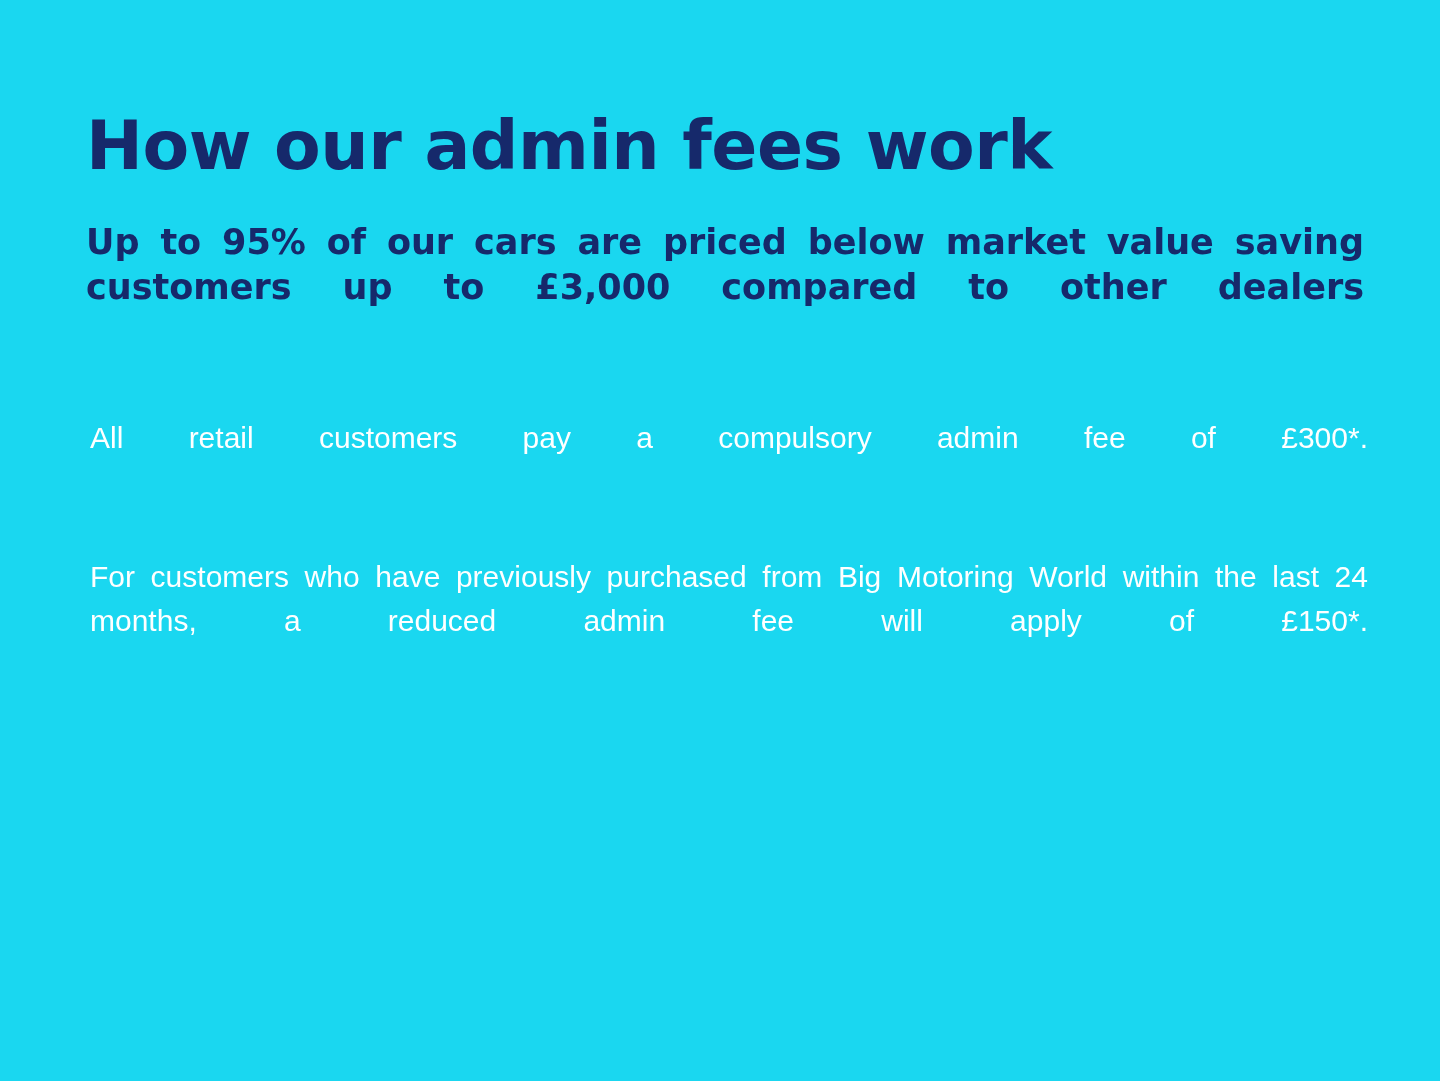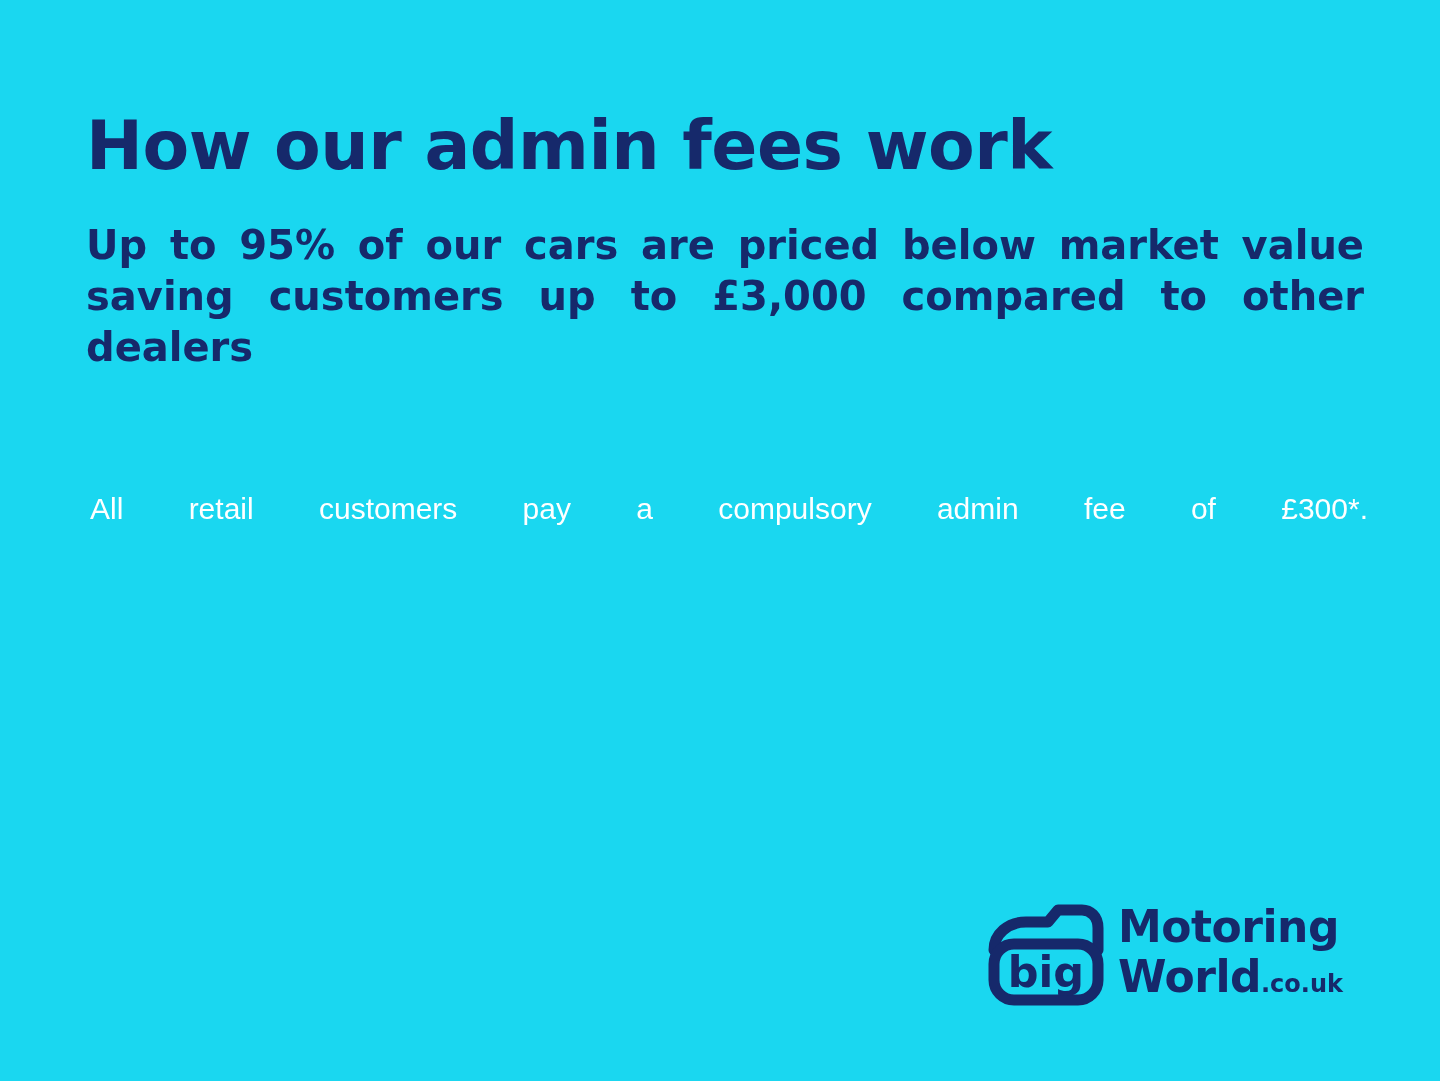--- a/index.html
+++ b/index.html
@@ -36,21 +36,21 @@
     font-weight: 700;
     letter-spacing: -0.5px;
     color: #16296b;
     font-family: "DejaVu Sans", sans-serif;
   }
 
   .subhead {
     margin: 0;
     padding-top: 40px;
     width: 1278px;
-    font-size: 40px;
+    font-size: 35px;
     line-height: 1.28;
     font-weight: 700;
     color: #16296b;
     text-align: justify;
     text-justify: inter-word;
     font-family: "DejaVu Sans", sans-serif;
   }
   .subhead::after {
     content: "";
     display: inline-block;
@@ -127,37 +127,20 @@
 <div class="slide">
 
   <div class="content">
 
     <h1 class="title">How our admin fees work</h1>
 
     <p class="subhead">Up to 95% of our cars are priced below market value saving customers up to £3,000 compared to other dealers</p>
 
     <p class="para first">All retail customers pay a compulsory admin fee of £300*.</p>
 
+    <p class="para">For customers who have previously purchased from Big Motoring World within the last 24 months, a reduced admin fee will apply of £150*.</p>
 
 
   </div>
 
 
-  <div class="logo">
-
-    <div class="logo-mark">
-      <svg width="124" height="104" viewBox="0 0 124 104" xmlns="http://www.w3.org/2000/svg">
-        <path d="M8 46 C8 30 22 18 40 18 L62 18 L72 6 L96 6 C104 6 112 12 112 24 L112 46" fill="none" stroke="#16296b" stroke-width="11" stroke-linecap="round" stroke-linejoin="round"></path>
-        <rect x="8" y="40" width="104" height="56" rx="20" ry="20" fill="none" stroke="#16296b" stroke-width="11"></rect>
-        <text x="60" y="83" text-anchor="middle" font-family="DejaVu Sans, sans-serif" font-size="43" font-weight="700" fill="#16296b">big</text>
-      </svg>
-    </div>
-
-    <div class="logo-text">
-      <span>Motoring</span>
-      <span class="line2">
-        <span>World</span><span class="logo-tld">.co.uk</span>
-      </span>
-    </div>
-
-  </div>
 
 </div>
 
 </body></html>

